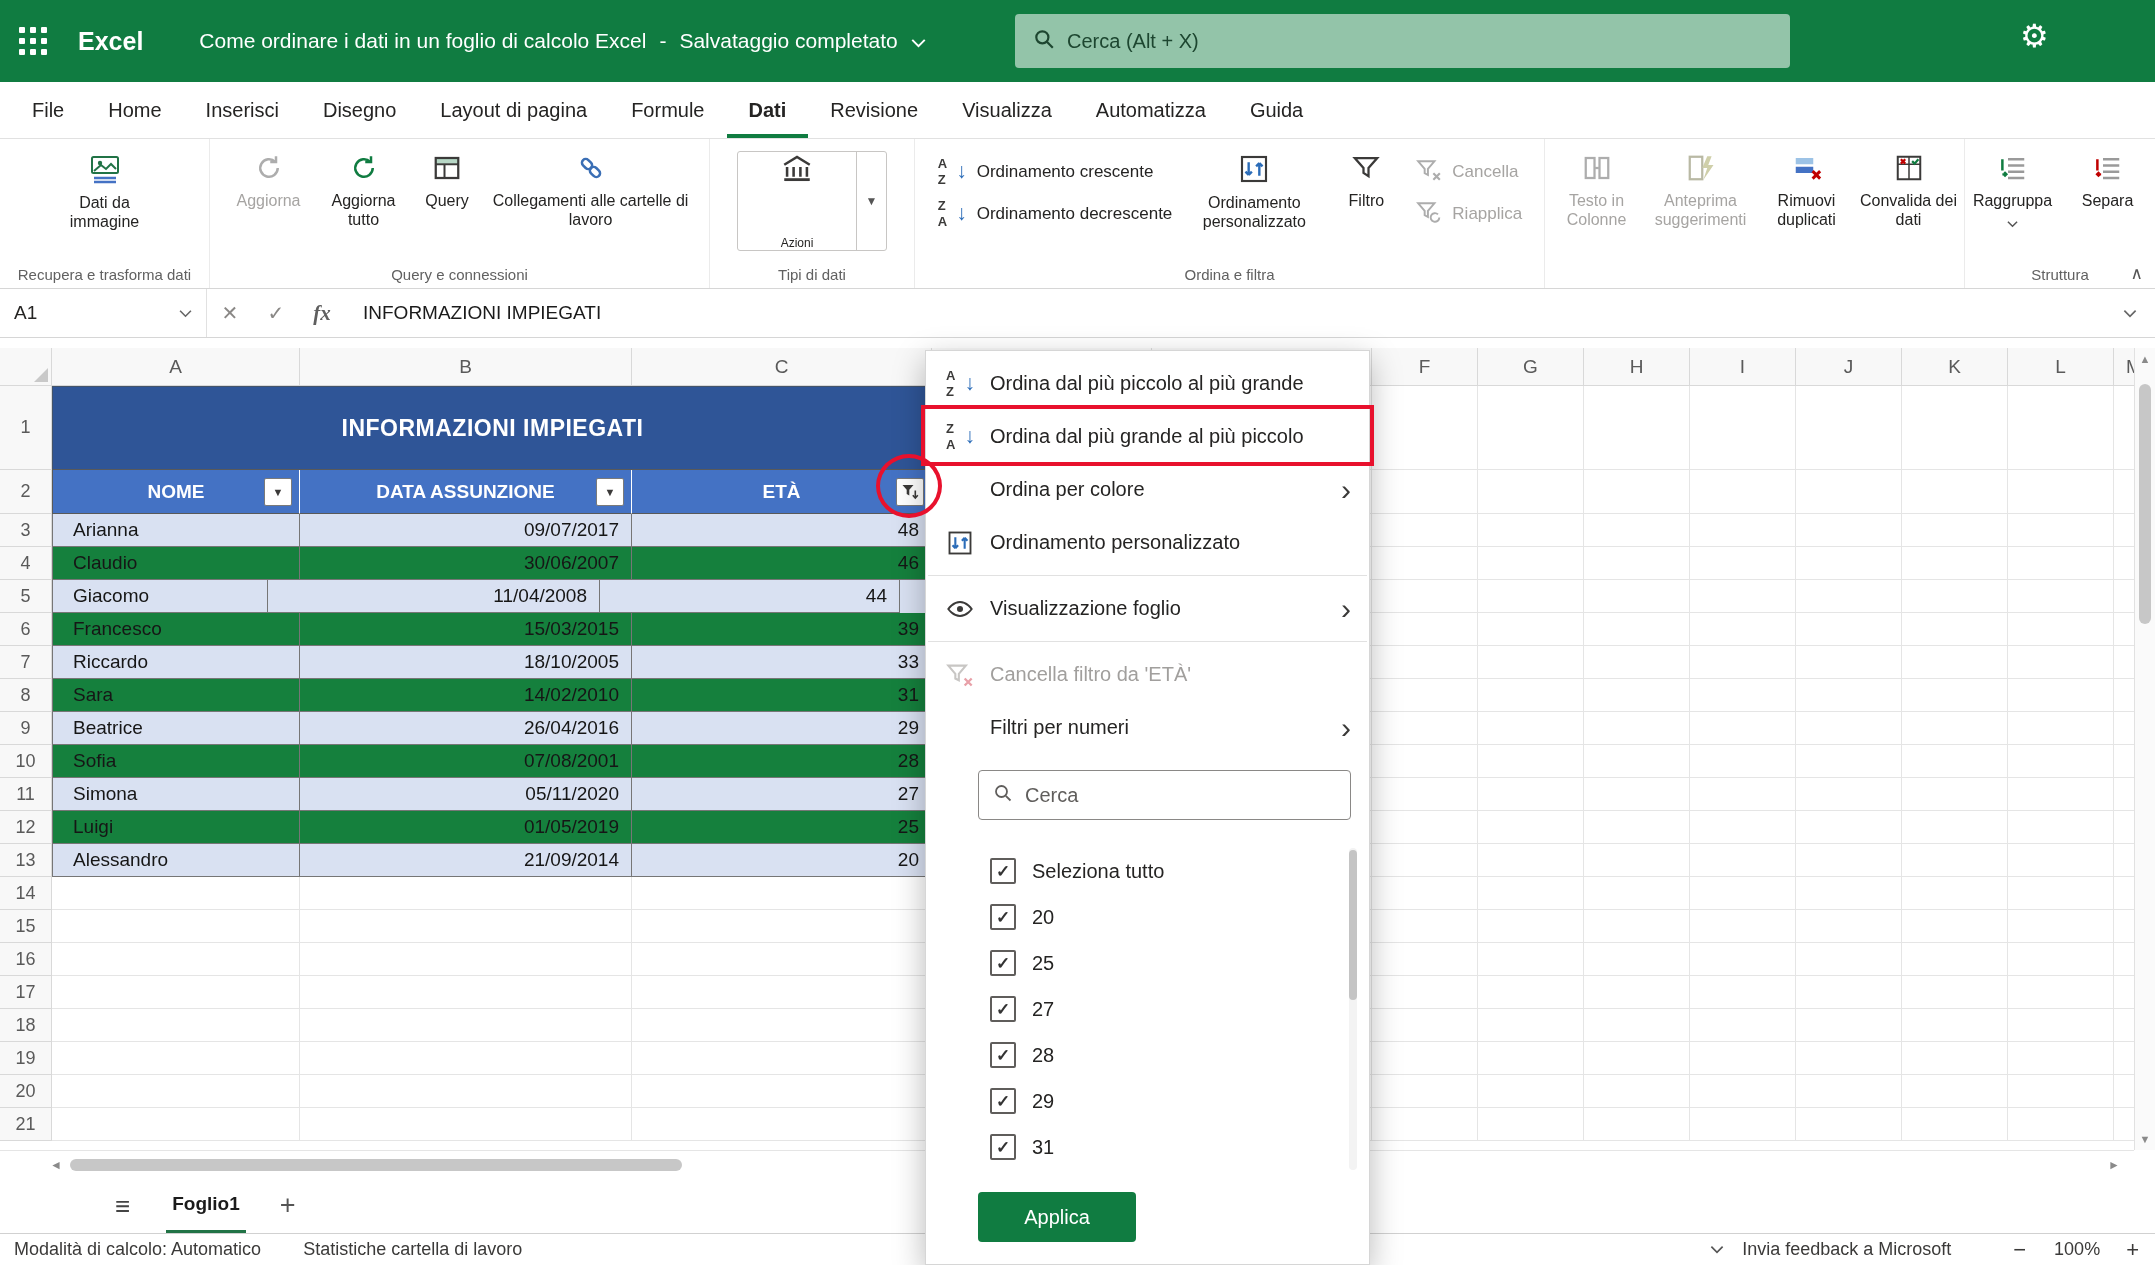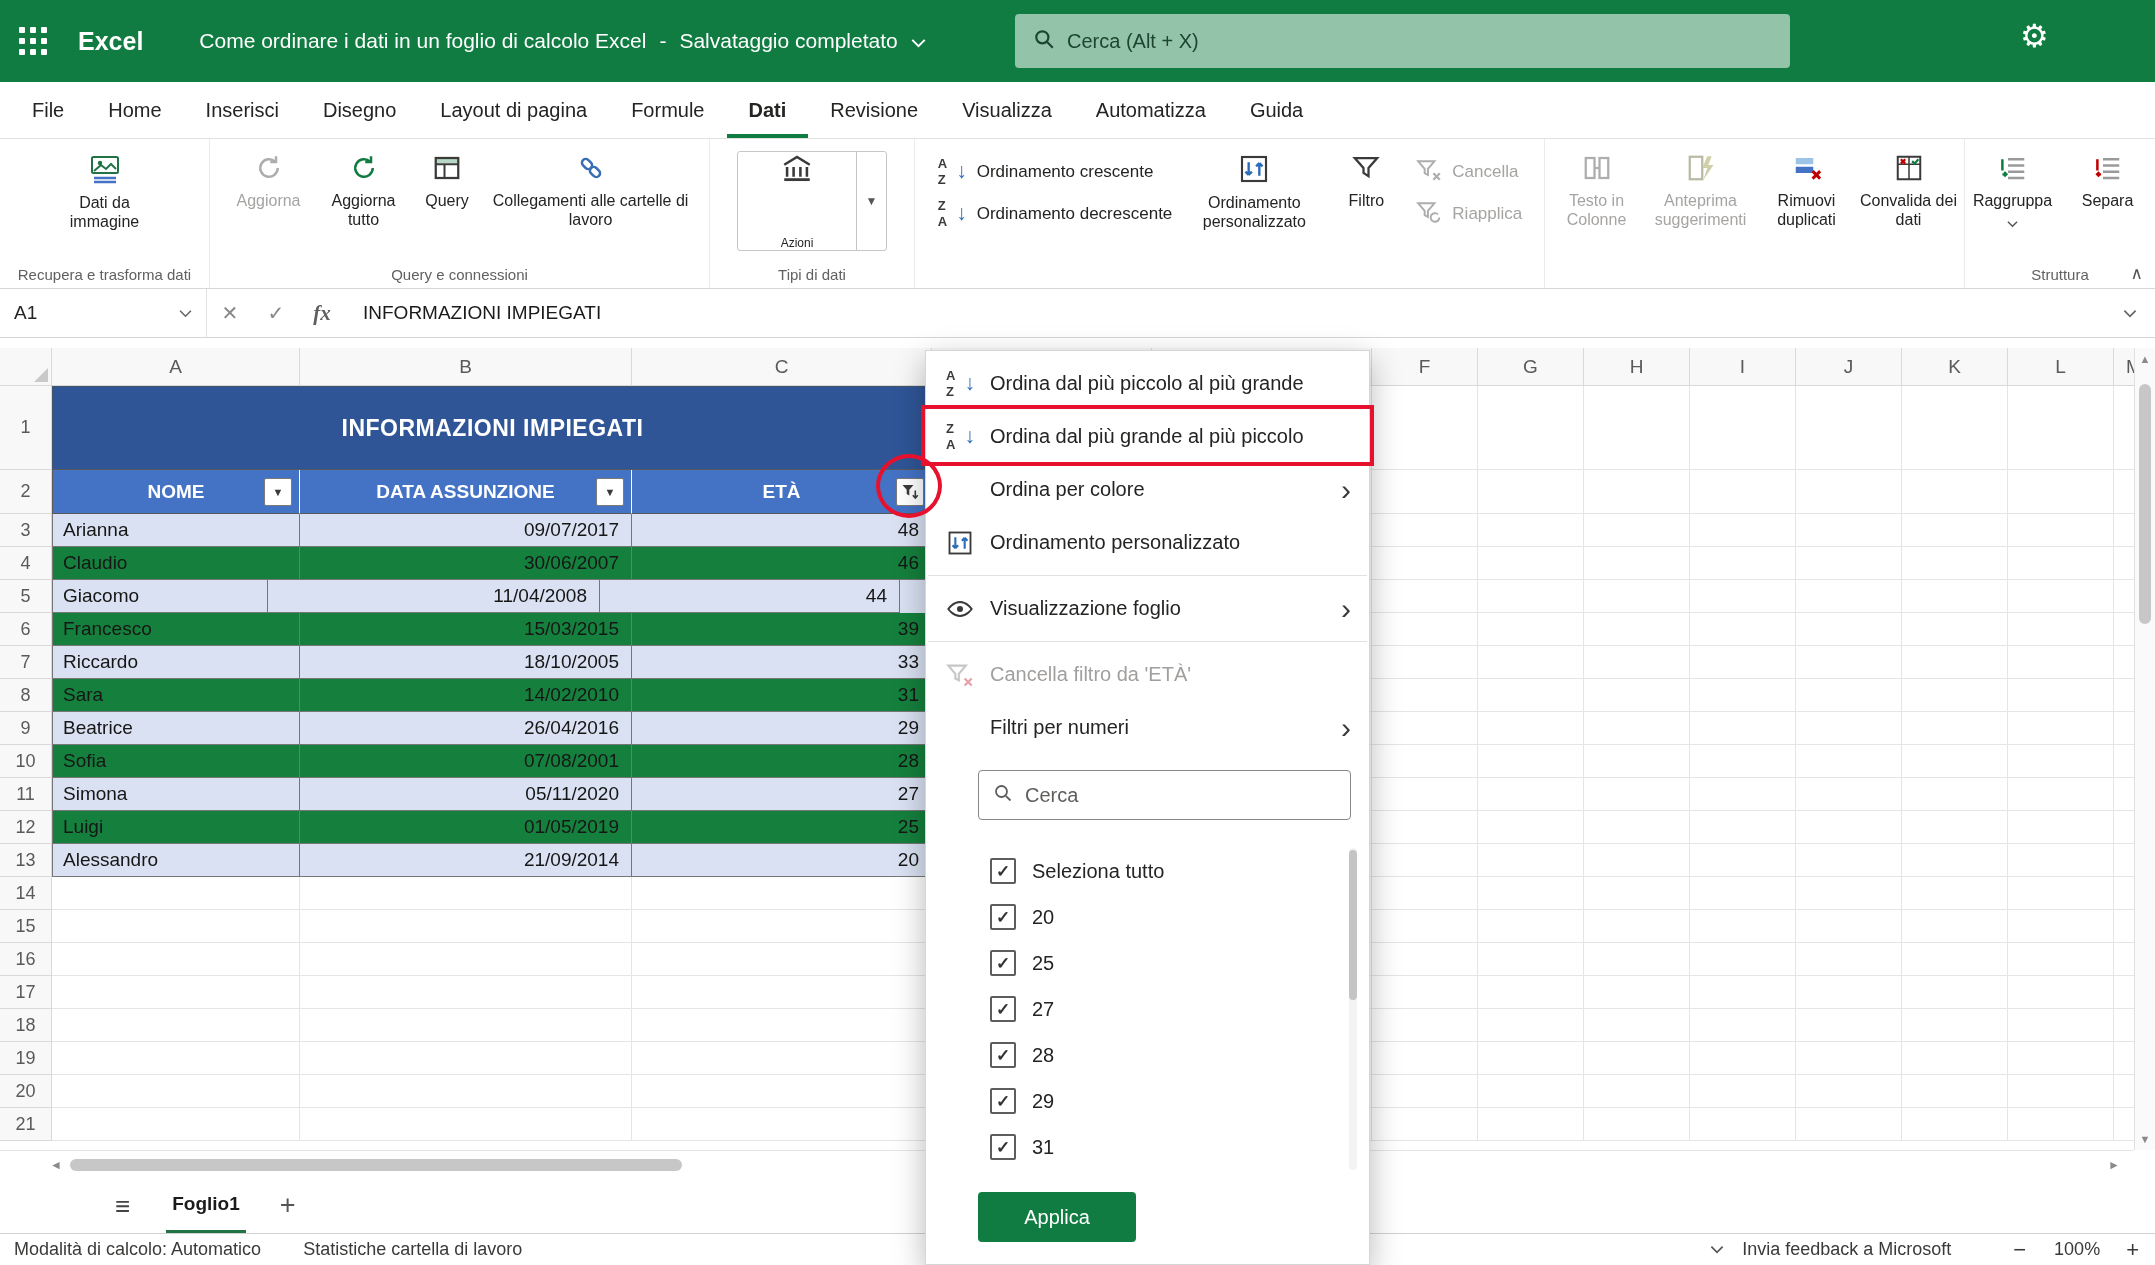--- a/index.html
+++ b/index.html
@@ -75,21 +75,21 @@
   .tbl-head{display:flex;height:44px}
   .tbl-hcell{position:relative;background:#4472C4;color:#fff;font-weight:700;font-size:19px;display:flex;align-items:center;justify-content:center;border-right:1px solid #fff;border-bottom:1px solid #595959;flex:0 0 auto}
   .tbl-hcell:first-child{border-left:1px solid #595959}
   .tbl-hcell:last-child{border-right:1px solid #595959}
   .fbtn{position:absolute;right:7px;top:8px;width:28px;height:28px;background:#fff;border:1px solid #7a7a7a;border-radius:2px;display:flex;align-items:center;justify-content:center}
   .fb-caret{font-size:11px;color:#3b3a39}
   .tbl-row{display:flex;height:33px;background:#15803d}
   .tbl-row.band{background:#D9E1F2}
   .tbl-cell{border-right:1px solid #767676;border-bottom:1px solid #767676;font-size:19px;color:#161616;display:flex;align-items:center;flex:0 0 auto}
   .tbl-row .tbl-cell:first-child{border-left:1px solid #767676}
-  .tbl-cell.c0{padding-left:10px}
+  .tbl-cell.c0{padding-left:20px}
   .tbl-cell.c1,.tbl-cell.c2{justify-content:flex-end;padding-right:12px}
 
   
   .vscroll{position:absolute;right:0;top:348px;width:21px;height:802px;background:#FAFAFA;border-left:1px solid #E1E1E1;z-index:2}
   .vs-arrow{position:absolute;left:0;width:20px;text-align:center;font-size:11px;color:#8a8a8a}
   .vs-thumb{position:absolute;left:4px;top:36px;width:12px;height:240px;background:#C7C7C7;border-radius:6px}
   .hscroll{position:absolute;left:0;top:1150px;width:2134px;height:28px;background:#fff;border-top:1px solid #E5E5E5;z-index:2}
   .hs-thumb{position:absolute;left:70px;top:8px;width:612px;height:12px;background:#C7C7C7;border-radius:6px}
   .hs-arrow{position:absolute;top:7px;font-size:12px;color:#8a8a8a}
 
@@ -362,20 +362,21 @@
             <span>
               <svg width="26" height="26" viewBox="0 0 24 24">
                   <path d="M2 4h15l-6 7v5.5L8 15v-4z" fill="none" stroke="#ADADAD" stroke-width="1.8"></path>
                   <path d="M21.5 17a4 4 0 1 1-1.2-2.8" fill="none" stroke="#ADADAD" stroke-width="1.8"></path>
                 </svg>
             </span>
             <span>Riapplica</span>
           </button>
         </div>
       </div>
+      <div class="rg-label">Ordina e filtra</div>
     </div>
 
     <div class="rgroup" style="width:420px">
       <div class="rg-content">
         <button class="bigbtn disabled" style="width:96px">
           <span>
             <svg width="30" height="30" viewBox="0 0 24 24">
                 <rect x="3" y="4" width="7" height="16" fill="none" stroke="#ADADAD" stroke-width="1.8"></rect>
                 <rect x="14" y="4" width="7" height="16" fill="none" stroke="#ADADAD" stroke-width="1.8"></rect>
                 <path d="M10.5 12h3" stroke="#ADADAD" stroke-width="1.8"></path>

